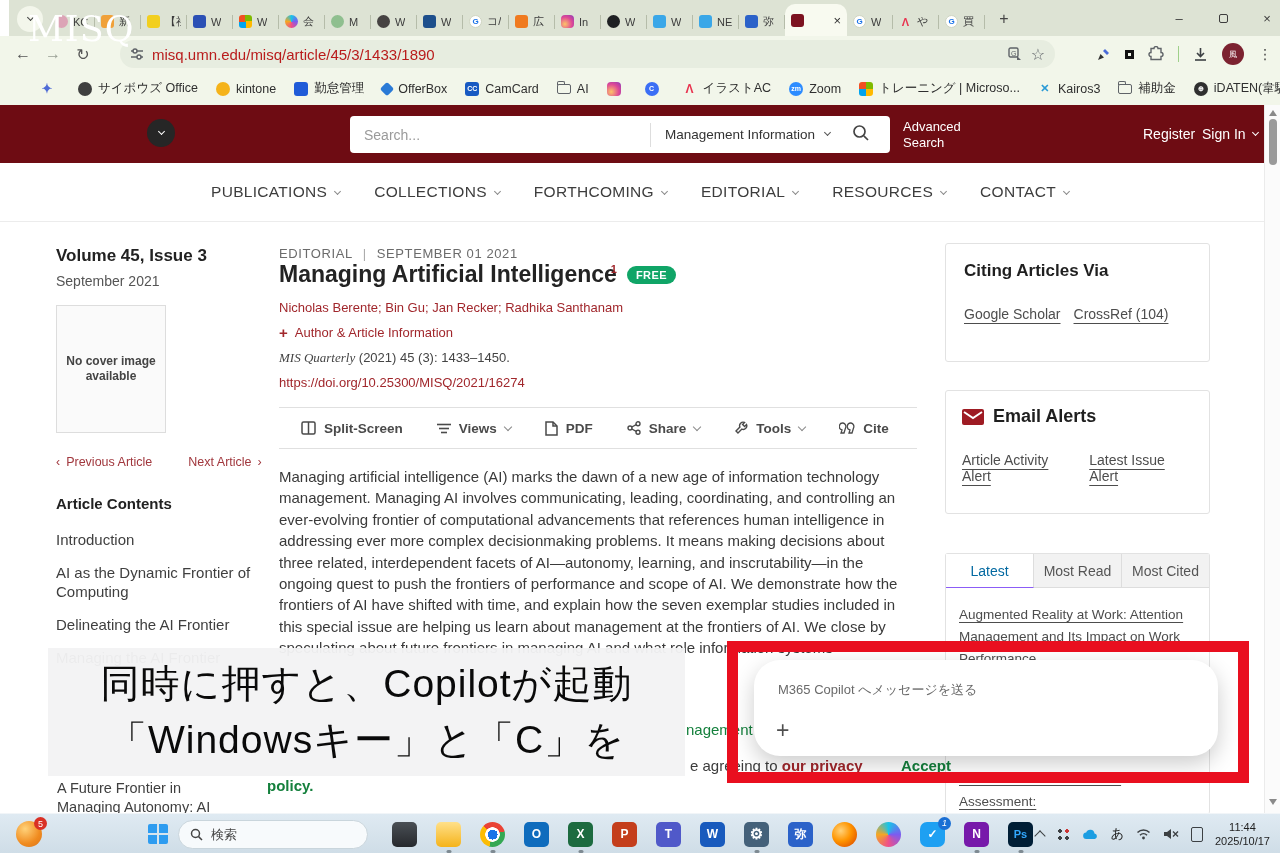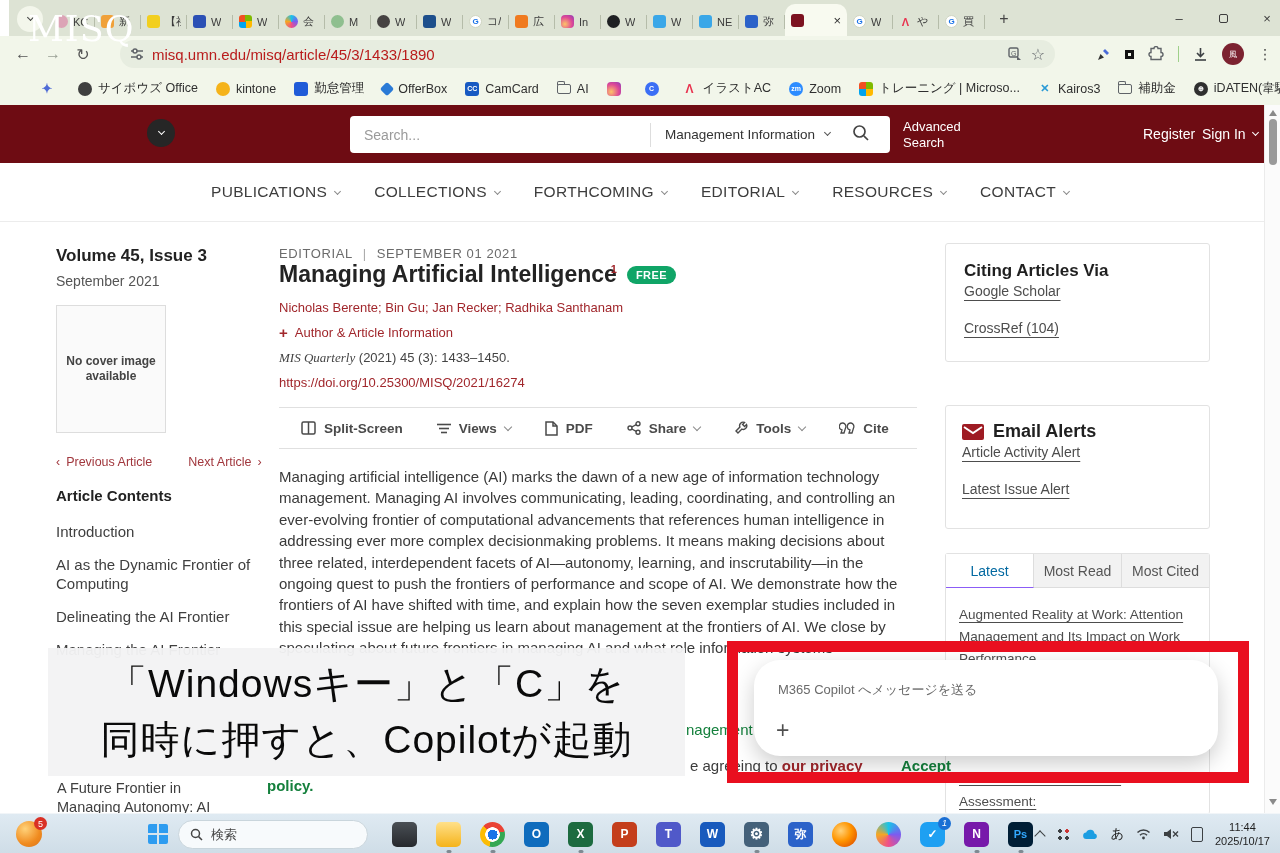--- a/index.html
+++ b/index.html
@@ -77,21 +77,21 @@
   .navitem{display:flex;align-items:center;gap:8px;font-size:15.5px;font-weight:500;color:#3d3d3d;letter-spacing:.3px}
   .navitem .chev{color:#8a8a8a;margin-top:-2px}
 
   
   .colleft{position:absolute;left:56px;top:246px;width:212px;color:#3f3f3f}
   .volh{font-size:17px;font-weight:bold;color:#222}
   .voldate{font-size:14px;color:#555;margin-top:7px}
   .cover{width:110px;height:128px;border:1px solid #ddd;background:#fafafa;margin-top:16px;display:flex;align-items:center;justify-content:center;text-align:center;font-size:12px;font-weight:600;color:#444;line-height:15px;padding:8px}
   .pnrow{display:flex;gap:36px;margin-top:22px;font-size:12.5px;color:#a1373d}
   .pn{display:flex;gap:6px;align-items:center}
-  .contitle{font-size:15px;font-weight:bold;color:#222;margin-top:18px}
+  .contitle{font-size:15px;font-weight:bold;color:#222;margin-top:26px}
   .conlist{margin-top:18px;display:flex;flex-direction:column;gap:14px;font-size:15px;line-height:19px;color:#3f3f3f}
   .futureitem{position:absolute;left:57px;top:779px;width:190px;font-size:14.5px;line-height:19px;color:#3f3f3f}
 
   
   .colmain{position:absolute;left:279px;top:246px;width:638px}
   .eyebrow{font-size:13px;color:#6b6b6b;letter-spacing:.6px}
   .eyebrow .pipe{margin:0 10px;color:#aaa}
   .atitle{margin-top:0;font-size:23px;font-weight:bold;color:#232323;display:flex;align-items:flex-start;gap:10px}
   .atitle sup{font-size:11px;color:#a1272c;margin-left:-6px;margin-top:2px}
   .freebadge{background:#10a567;color:#fff;font-size:11px;font-weight:bold;letter-spacing:.4px;padding:3px 9px;border-radius:10px;margin-top:5px}
@@ -102,24 +102,24 @@
   .citation i{font-family:Liberation Serif, serif}
   .doi{margin-top:9px;font-size:13px;color:#a1272c}
   .atoolbar{margin-top:17px;height:42px;border-top:1px solid #e0e0e0;border-bottom:1px solid #e0e0e0;display:flex;align-items:center;gap:34px;padding-left:22px;font-size:13.5px;font-weight:bold;color:#4a4a4a}
   .tbit{display:flex;align-items:center;gap:8px}
   .tbit .chev{color:#8a8a8a;width:6px;height:6px;margin-top:-3px}
   .abstract{margin-top:17px;font-size:15px;line-height:21.4px;color:#3a3a3a;text-align:left}
 
   
   .card{position:absolute;left:945px;width:265px;background:#fff;border:1px solid #e2e2e2;border-radius:3px}
   .card1{top:243px;height:119px;padding:17px 18px}
-  .card2{top:405px;height:124px;padding:15px 16px}
+  .card2{top:390px;height:124px;padding:15px 16px}
   .cardtitle{font-size:17px;font-weight:bold;color:#1f1f1f}
   .card2 .cardtitle{font-size:18px;display:flex;align-items:center;gap:9px}
-  .cardlinks{margin-top:2px;display:flex;flex-direction:column;gap:21px}
+  .cardlinks{margin-top:25px;display:flex;flex-direction:row;gap:13px}
   .clink{font-size:14px;color:#4d4d4d;text-decoration:underline;text-underline-offset:4px;width:max-content}
   .card3{top:553px;height:261px;border-bottom:none}
   .ltabs{display:flex;height:34px;border-bottom:1px solid #ddd}
   .ltab{flex:1;display:flex;align-items:center;justify-content:center;font-size:14px;color:#555;background:#f2f2f2;border-right:1px solid #ddd}
   .ltab:last-child{border-right:none}
   .ltab.active{background:#fff;color:#0369a1;font-weight:normal;border-bottom:1px solid #8b5cf6;margin-bottom:-1px}
   .llist{padding:16px 13px;font-size:13.5px;line-height:22px}
   .llink{color:#4d4d4d;text-decoration:underline;text-underline-offset:3px}
   .lat2{position:absolute;left:13px;top:212px;width:235px;font-size:13.5px;line-height:24px}
 
@@ -647,22 +647,22 @@
       <div class="llink">The Persuasive Effect of Discursive</div>
     </div>
   </div>
 
   <span class="frag maroon" style="left:686px;top:721px">nagement</span>
   <span class="frag" style="left:690px;top:757px;color:#3c3c3c"><span>e agreeing to </span><b>our privacy</b></span>
   <span class="frag maroon" style="left:901px;top:757px;font-weight:bold">Accept</span>
   <span class="frag maroon" style="left:267px;top:777px;font-weight:bold">policy.</span>
 
   <div class="annot">
+    <div>同時に押すと、Copilotが起動</div>
     <div>「Windowsキー」と「C」を</div>
-    <div>同時に押すと、Copilotが起動</div>
   </div>
 
   <div class="cpbox">
     <input placeholder="M365 Copilot へメッセージを送る" style="">
     <span class="cpplus">+</span>
   </div>
   <div class="cpframe"></div>
 
   <div class="sbar">
     <span class="sarrow up"></span>

